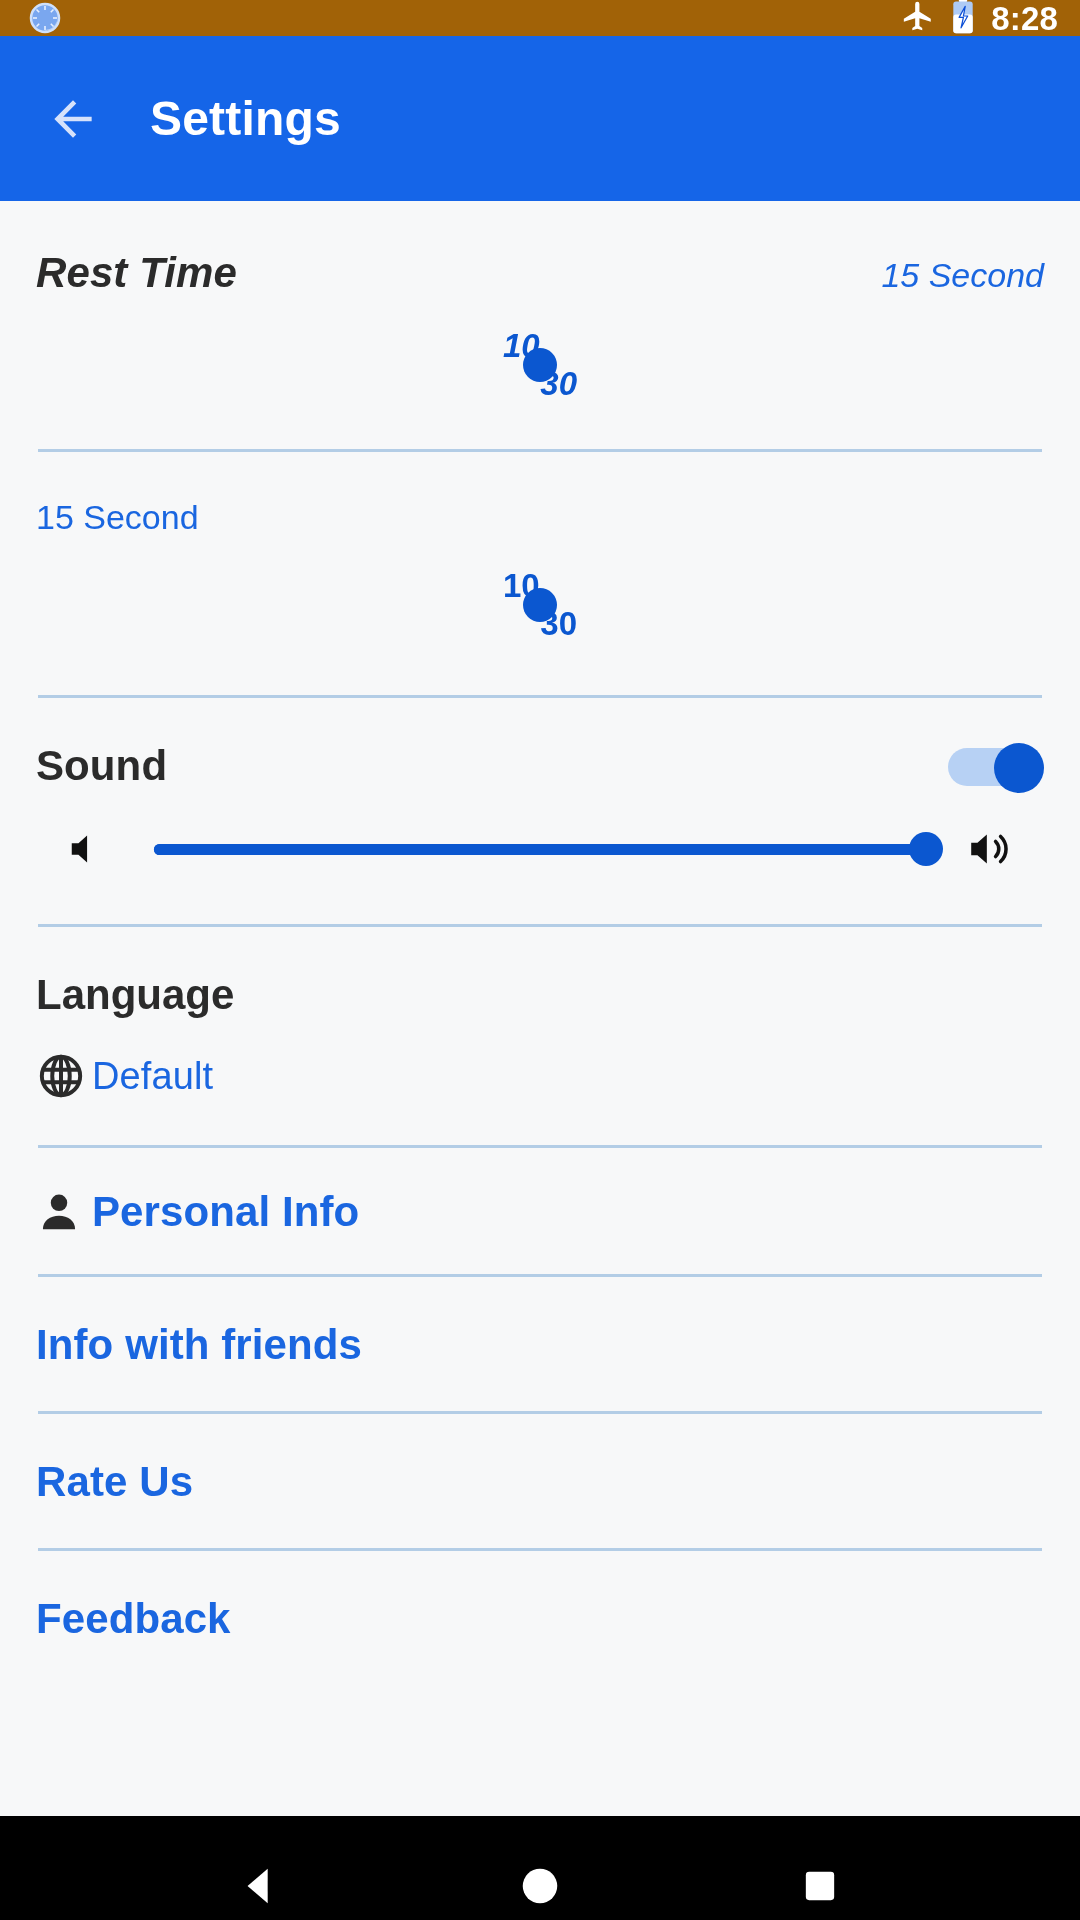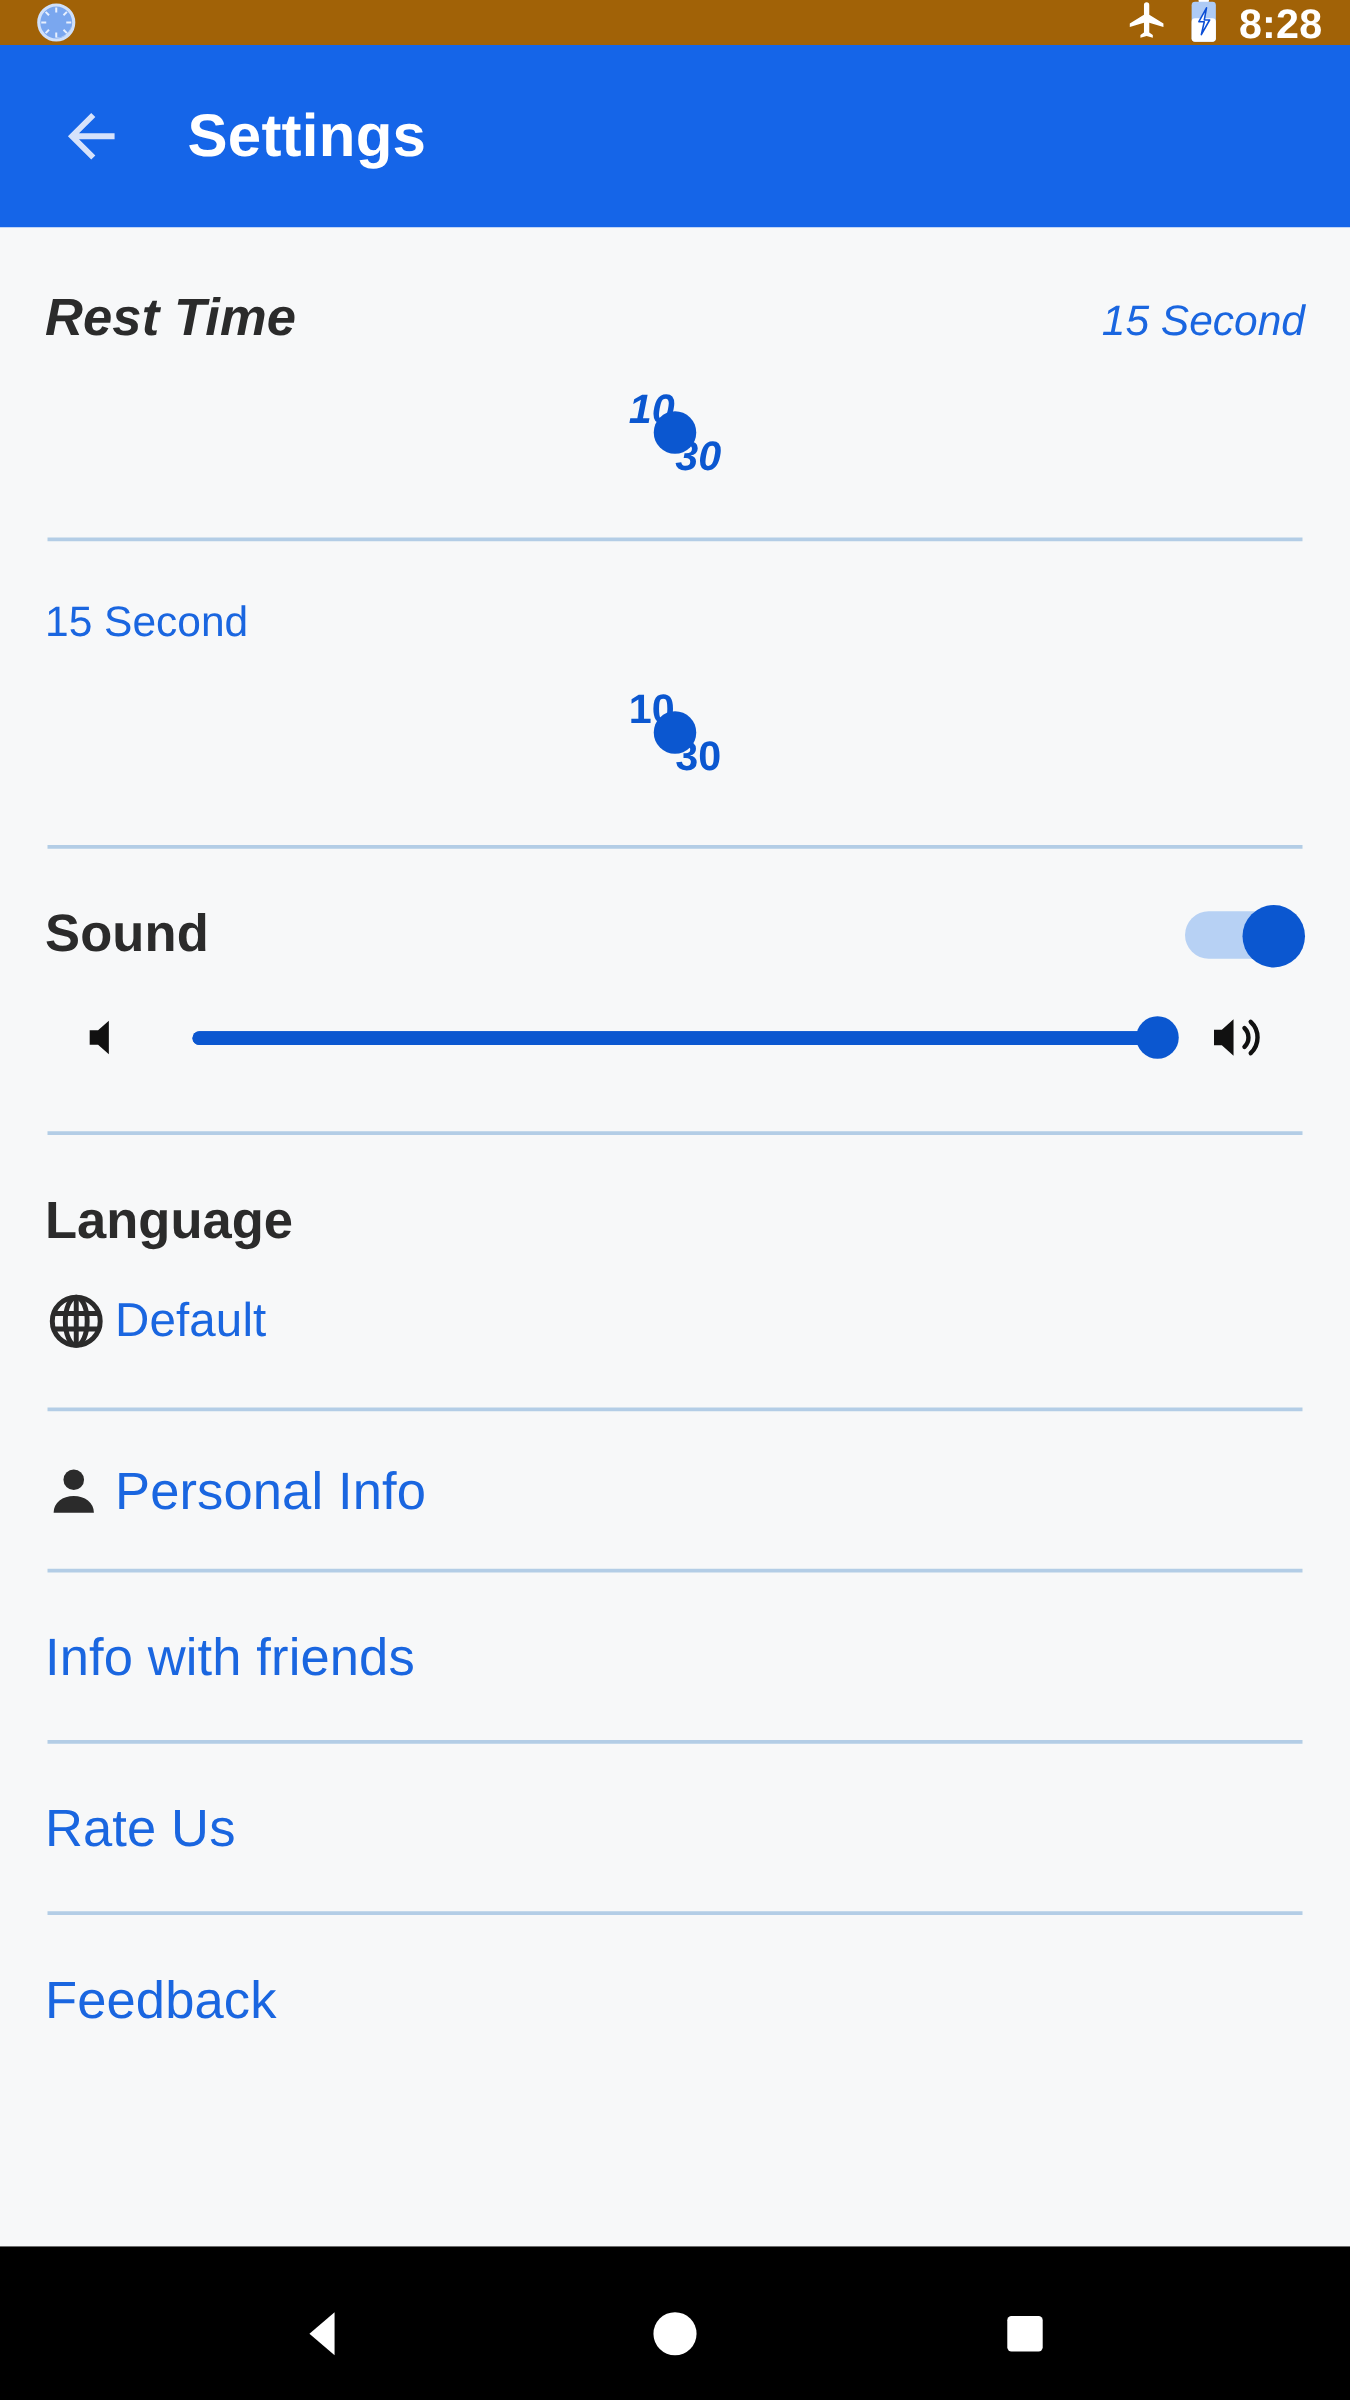--- a/index.html
+++ b/index.html
@@ -44,21 +44,21 @@
   .status-clock {
     color: #ffffff;
     font-size: 33px;
     font-weight: 700;
     letter-spacing: 0.2px;
     line-height: 1;
   }
 
   
   .app-bar {
-    height: 146px;
+    height: 165px;
     background: #1565e8;
     display: flex;
     align-items: center;
     padding-left: 38px;
     box-sizing: border-box;
   }
   .back-btn {
     width: 70px;
     height: 70px;
     display: flex;
@@ -206,21 +206,21 @@
   .link-icon {
     width: 56px;
     flex: none;
     display: flex;
     align-items: center;
     justify-content: flex-start;
   }
   .link-label {
     color: #1a66e0;
     font-size: 42px;
-    font-weight: 400;
+    font-weight: 700;
     letter-spacing: 0.1px;
   }
   .link-label.regular {
     font-weight: 400;
     font-size: 38px;
   }
   .section-label {
     color: #2b2b2b;
     font-size: 42px;
     font-weight: 700;

